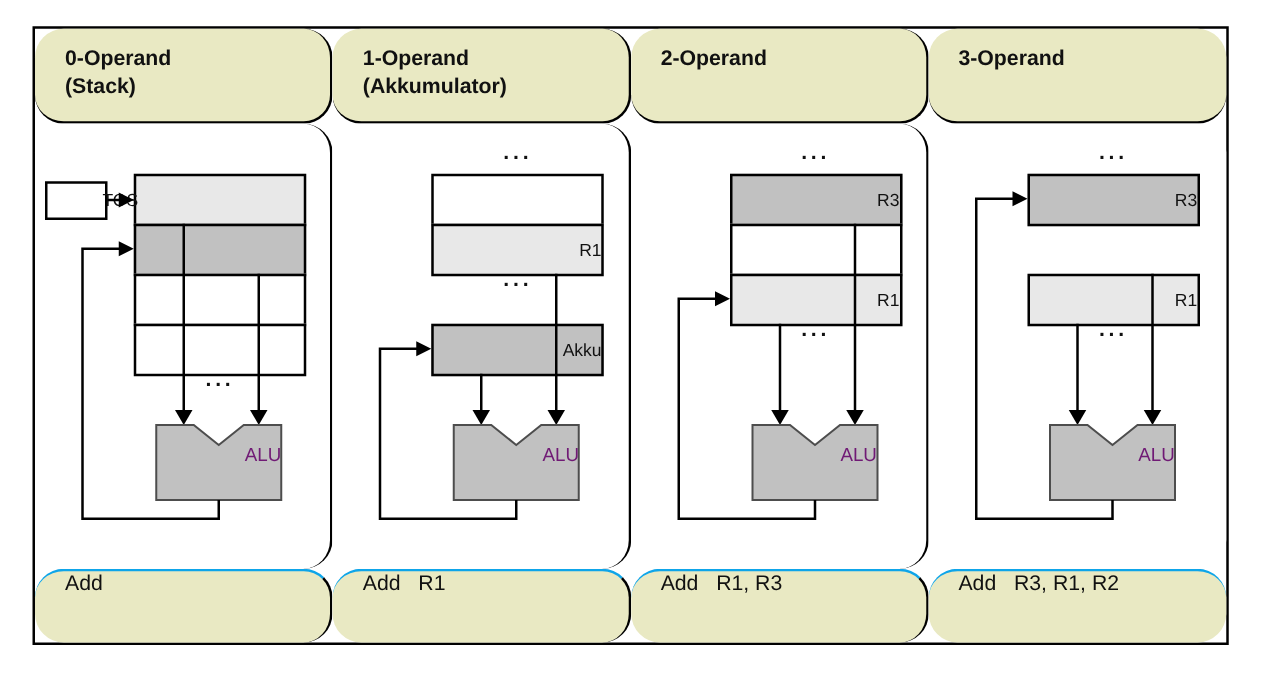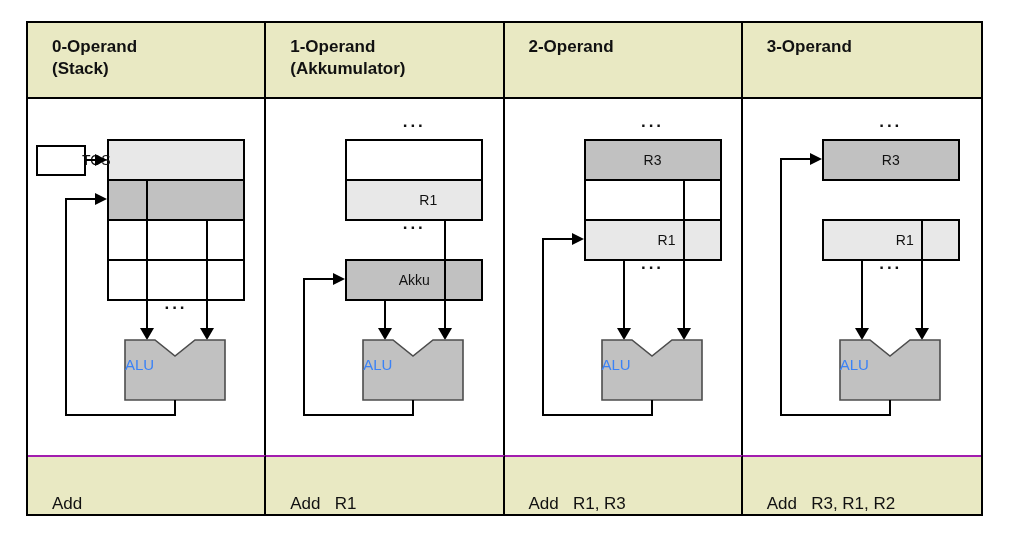--- a/index.html
+++ b/index.html
@@ -22,53 +22,53 @@
   .isa-table {
     position: absolute;
     left: 26px; top: 21px;
     width: 957px; height: 495px;
     border: 2px solid #000;
     display: grid;
     grid-template-columns: repeat(4, 1fr);
     grid-template-rows: 76px 356px 59px;
     background: #fff;
   }
-  .hcell, .dcell, .fcell { border-right: 2px solid #000; }
+  .hcell, .dcell, .fcell { border-right: 2px solid #000; border-radius: 23px; }
   .hcell:nth-child(4), .dcell.last, .fcell.last { border-right: none; }
   .hcell {
     background: var(--header-bg);
     border-bottom: 2px solid #000;
     padding: 13px 10px 0 24px;
     font-weight: bold;
     font-size: 17px;
     line-height: 1.32;
     color: #111;
   }
   .fcell {
     background: var(--header-bg);
-    border-top: 2px solid #a21caf;
+    border-top: 2px solid #0ea5e9;
     font-size: 17px;
     color: #111;
     display: flex;
-    align-items: flex-end;
+    align-items: flex-start;
     padding-left: 24px;
     white-space: pre;
   }
   .dcell { position: relative; background: #fff; }
   .dcell svg {
     position: absolute; left: 0; top: 0;
     z-index: 5; pointer-events: none; overflow: visible;
   }
   .reg-cell {
     position: absolute;
     left: 79px; width: 138px; height: 42px;
     border: 2px solid #000;
     background: #fff;
     z-index: 1;
-    text-align: center;
+    text-align: right;
     line-height: 38px;
     font-size: 14px;
     color: #111;
   }
   .reg-cell.light { background: var(--cell-light); padding-left: 28px; }
   .reg-cell.dark  { background: var(--cell-dark); }
   .tos-box {
     position: absolute;
     left: 8px; top: 46px; width: 50px; height: 31px;
     border: 2px solid #000;
@@ -87,23 +87,23 @@
     font-weight: bold;
     font-size: 17px;
     letter-spacing: 3px;
     line-height: 14px;
     color: #111;
     z-index: 2;
   }
   .alu-label {
     position: absolute;
     left: 97px; top: 257px; width: 100px;
-    text-align: left;
+    text-align: right;
     font-size: 15px;
-    color: #3b82f6;
+    color: #701a75;
     z-index: 6;
   }
   .alu-shape { fill: var(--alu-fill); stroke: var(--alu-border); stroke-width: 1.6; }
   .wire { stroke: var(--line-color); stroke-width: 2; fill: none; }
   .ah { fill: var(--line-color); stroke: none; }
 </style>
 </head>
 <body>
 
 <div class="isa-table">

